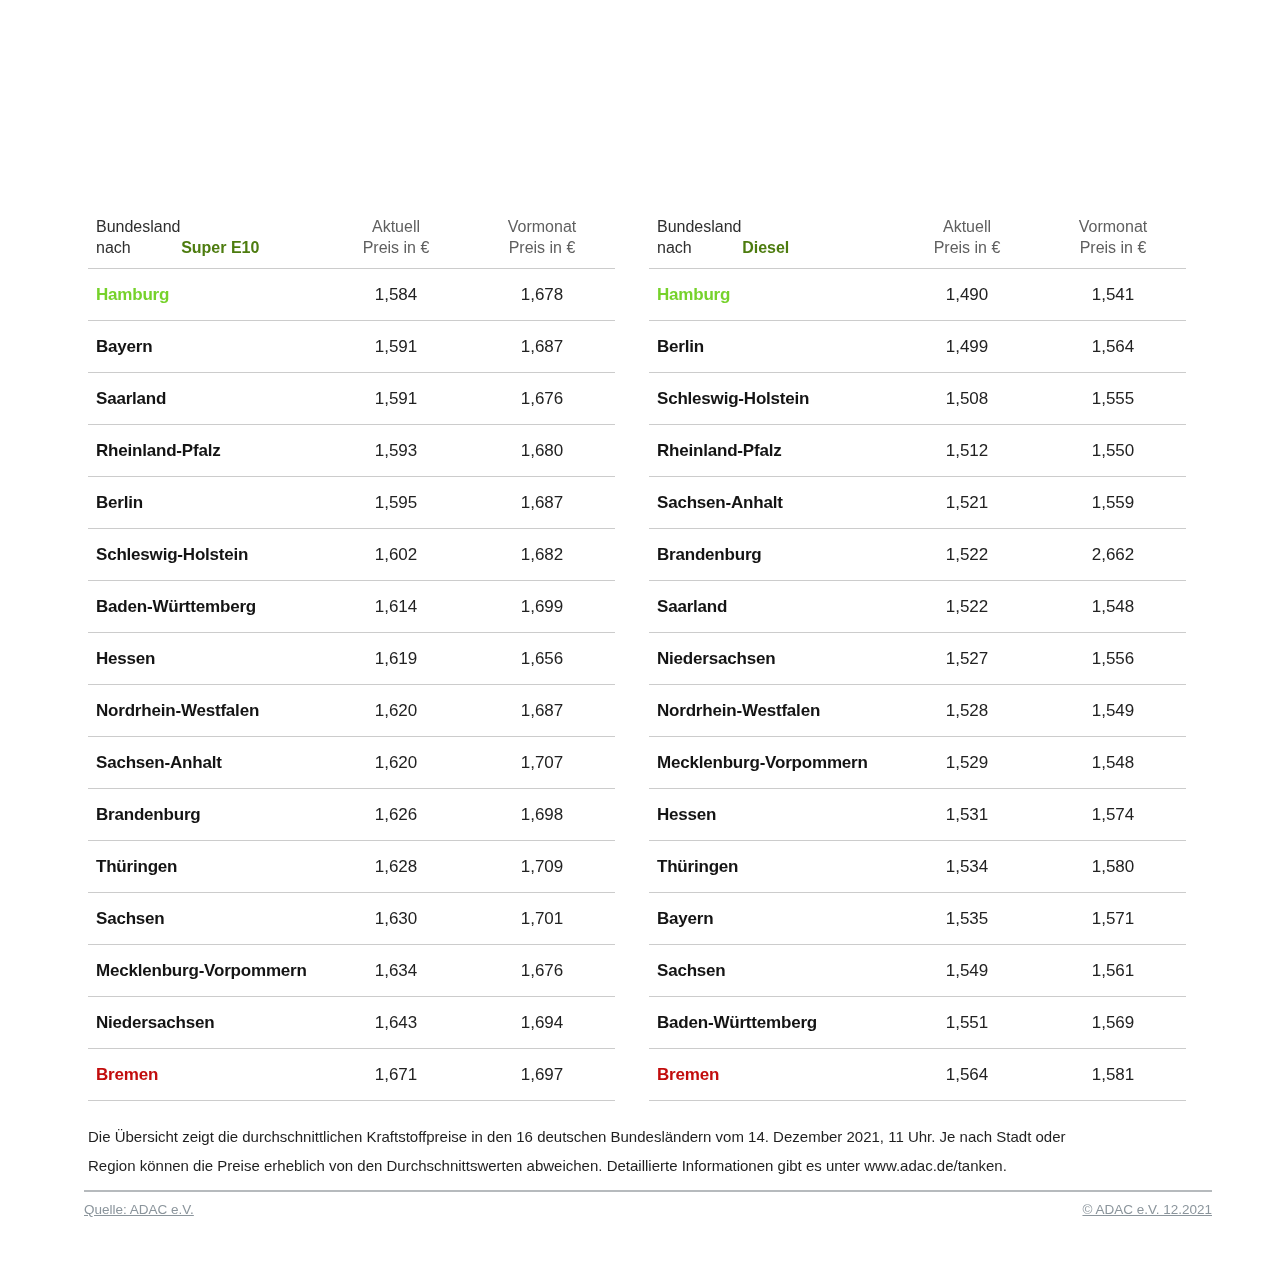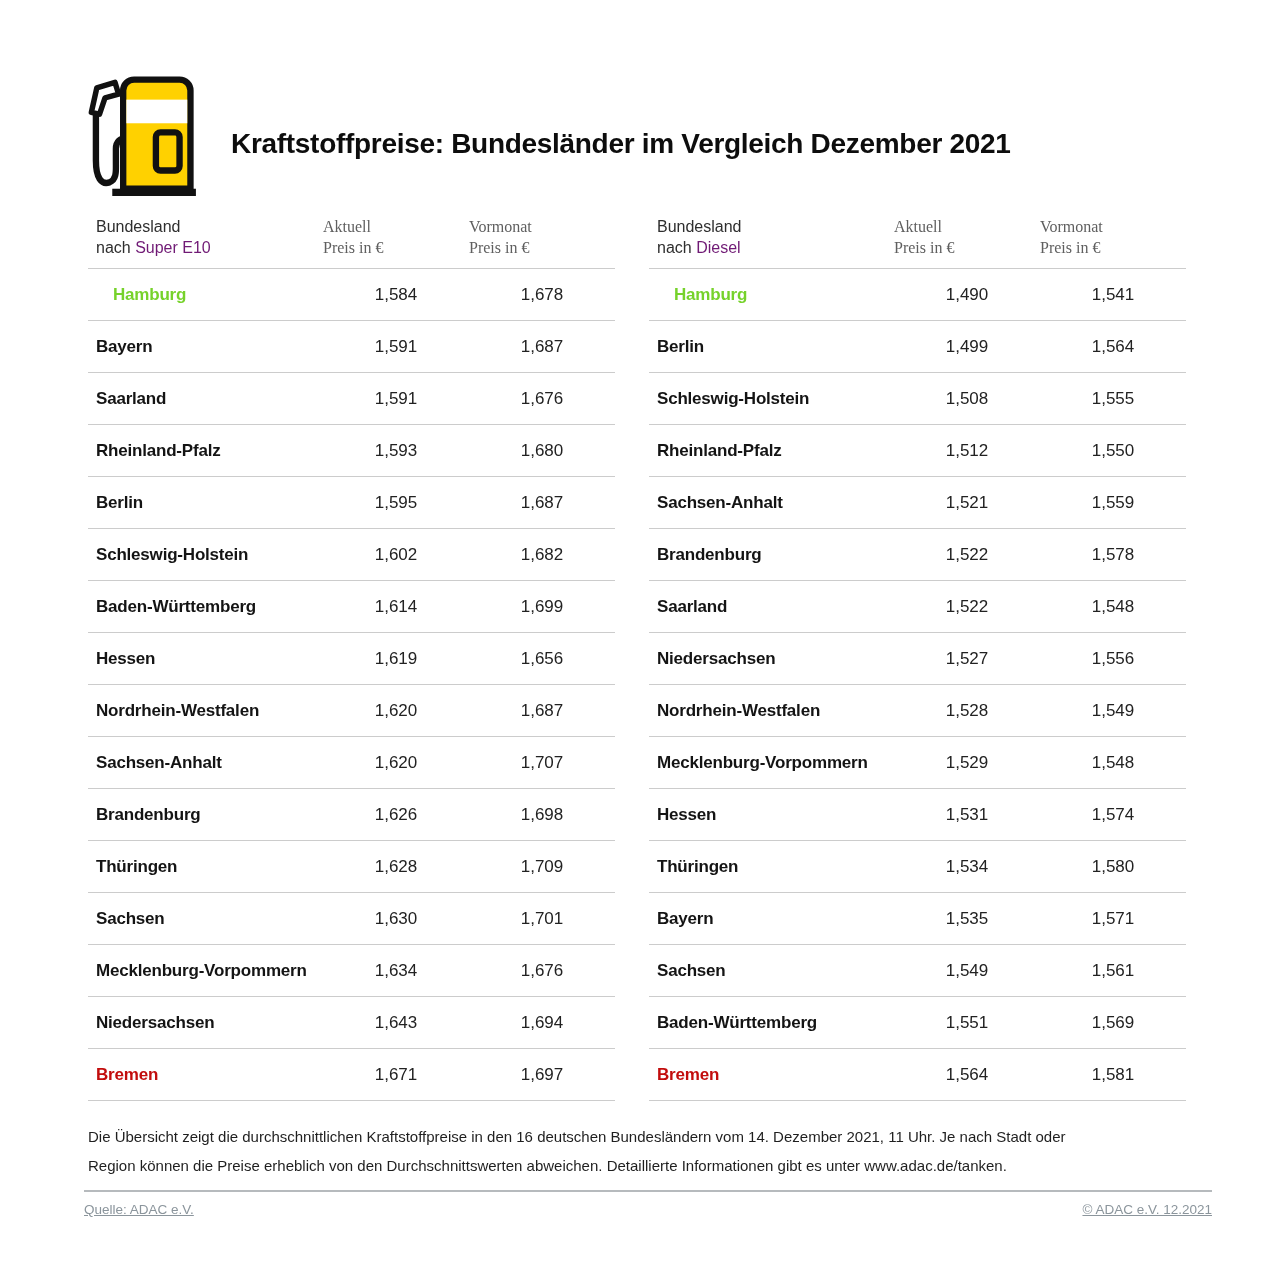--- a/index.html
+++ b/index.html
@@ -24,56 +24,39 @@
   
   .brand-header{position:absolute;left:85px;top:72px;display:flex;align-items:center;gap:26px;}
   .pump-icon{width:120px;height:128px;flex:0 0 auto;}
   .page-title{font-size:28px;font-weight:700;letter-spacing:-0.3px;color:#0d0d0d;padding-top:16px;}
 
   
   .tables{position:absolute;left:88px;top:216px;display:grid;grid-template-columns:527px 537px;column-gap:54px;gap:34px;}
   .price-table{width:100%;}
   .thead{display:flex;align-items:flex-end;padding:0 0 10px 8px;border-bottom:1px solid var(--line);}
   .th-name{flex:1;font-size:16px;line-height:21px;color:var(--name-head);}
-  .th-name strong{color:#701a75;font-weight:400;}
-  .th-val{width:146px;text-align:left;font-size:16px;line-height:21px;color:var(--gray-head);font-family:Liberation Serif, serif;}
+  .th-name strong{color:#4d7c0f;font-weight:700;margin-left:46px;}
+  .th-val{width:146px;text-align:center;font-size:16px;line-height:21px;color:var(--gray-head);}
   .row{display:flex;align-items:center;height:52px;padding-left:8px;border-bottom:1px solid var(--line);}
   .cell-name{flex:1;font-size:17px;font-weight:700;color:#141414;letter-spacing:-0.2px;}
-  .cell-name.green{color:var(--green);margin-left:17px;}
+  .cell-name.green{color:var(--green);}
   .cell-name.red{color:var(--red);}
   .cell-val{width:146px;text-align:center;font-size:17px;color:#222222;}
 
   
   .footnote{position:absolute;left:88px;top:1122px;width:1015px;font-size:15px;line-height:29px;color:#1f1f1f;}
   .footer-divider{position:absolute;left:84px;top:1190px;width:1128px;height:2px;background:var(--divider);}
   .footer{position:absolute;left:84px;top:1202px;width:1128px;display:flex;justify-content:space-between;
           font-size:13.5px;color:var(--footer);text-decoration:underline;}
 </style>
 </head>
 <body>
 
 <div class="page">
 
-  <header class="brand-header">
-    <svg class="pump-icon" viewBox="0 0 132 136" aria-hidden="true">
-
-      <path d="M12 44 L12 95 C12 114 18 122 27 119 C35 116 34 106 34 98 L34 82 C34 74 39 70 46 70" fill="none" stroke="#111111" stroke-width="7" stroke-linecap="round" stroke-linejoin="round"></path>
-
-      <path d="M7 42 L13 15 L33 9 L37 22 L22 26 L16 44 Z" fill="#ffffff" stroke="#111111" stroke-width="6" stroke-linejoin="round"></path>
-
-      <rect x="30" y="126" width="92" height="8" fill="#111111"></rect>
-
-      <path d="M54 6 H104 A12 12 0 0 1 116 18 V126 H42 V18 A12 12 0 0 1 54 6 Z" fill="#FFD100" stroke="#111111" stroke-width="7"></path>
-
-      <rect x="45.5" y="28" width="67" height="26" fill="#ffffff"></rect>
-
-      <rect x="78" y="64" width="26" height="42" rx="5" fill="#FFD100" stroke="#111111" stroke-width="7"></rect>
-    </svg>
-    <h1 class="page-title">Kraftstoffpreise: Bundesländer im Vergleich Dezember 2021</h1>
-  </header>
 
   <div class="tables">
 
     <section class="price-table">
       <div class="thead">
         <div class="th-name">
           <div>Bundesland</div>
           <div><span>nach </span><strong>Super E10</strong></div>
         </div>
         <div class="th-val">
@@ -228,21 +211,21 @@
 
           <div class="row">
             <div class="cell-name">Sachsen-Anhalt</div>
             <div class="cell-val">1,521</div>
             <div class="cell-val">1,559</div>
           </div>
 
           <div class="row">
             <div class="cell-name">Brandenburg</div>
             <div class="cell-val">1,522</div>
-            <div class="cell-val">1,578</div>
+            <div class="cell-val">2,662</div>
           </div>
 
           <div class="row">
             <div class="cell-name">Saarland</div>
             <div class="cell-val">1,522</div>
             <div class="cell-val">1,548</div>
           </div>
 
           <div class="row">
             <div class="cell-name">Niedersachsen</div>

